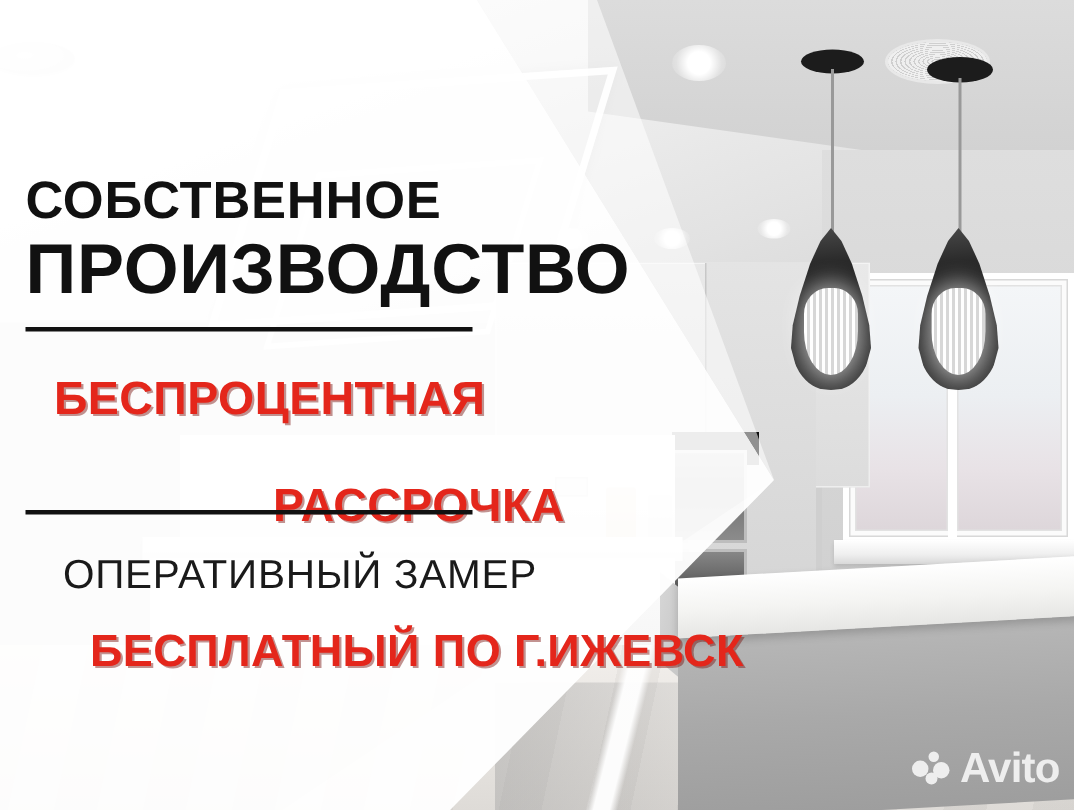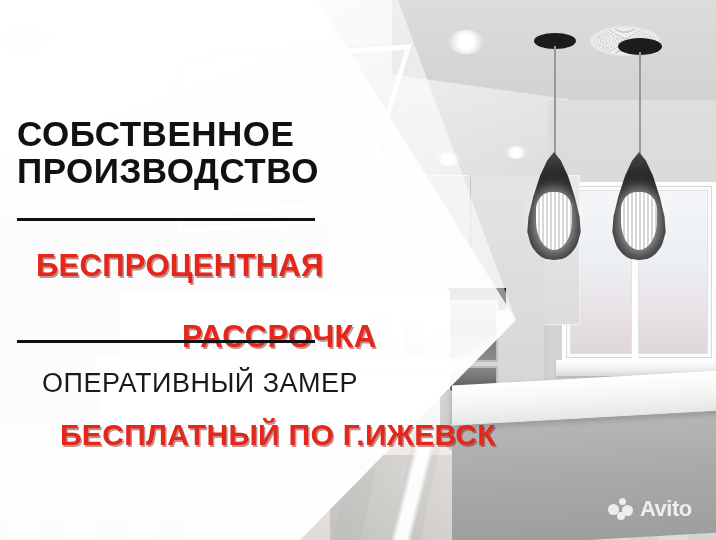--- a/index.html
+++ b/index.html
@@ -226,21 +226,21 @@
 
   .headline{
     position:absolute;left:17px;
     font-weight:bold;
     color:#111;
     letter-spacing:.5px;
     white-space:nowrap;
     text-shadow:0 1px 1px rgba(255,255,255,.6);
   }
   .hl1{top:114px;font-size:35px;}
-  .hl2{top:151px;font-size:35px;}
+  .hl2{top:151px;font-size:47px;}
 
   .divider{
     position:absolute;left:17px;height:3px;background:#111;
   }
   .div1{top:218px;width:298px;}
   .div2{top:340px;width:298px;}
 
   .red{
     position:absolute;
     font-weight:bold;
@@ -269,21 +269,21 @@
     display:flex;align-items:center;gap:6px;
     opacity:.82;
   }
   .avito .dots{position:relative;width:26px;height:22px;}
   .avito .dots i{position:absolute;display:block;border-radius:50%;background:#fff;}
   .avito .dots i:nth-child(1){left:0;top:6px;width:11px;height:11px;}
   .avito .dots i:nth-child(2){left:11px;top:0;width:7px;height:7px;}
   .avito .dots i:nth-child(3){left:14px;top:7px;width:11px;height:11px;}
   .avito .dots i:nth-child(4){left:9px;top:14px;width:8px;height:8px;}
   .avito .word{
-    font-size:22px;font-weight:bold;color:#fff;line-height:1;
+    font-size:28px;font-weight:bold;color:#fff;line-height:1;
     letter-spacing:-.5px;
   }
 </style>
 </head>
 <body>
 
 <div id="ad">
 
   <div class="photo">
 

